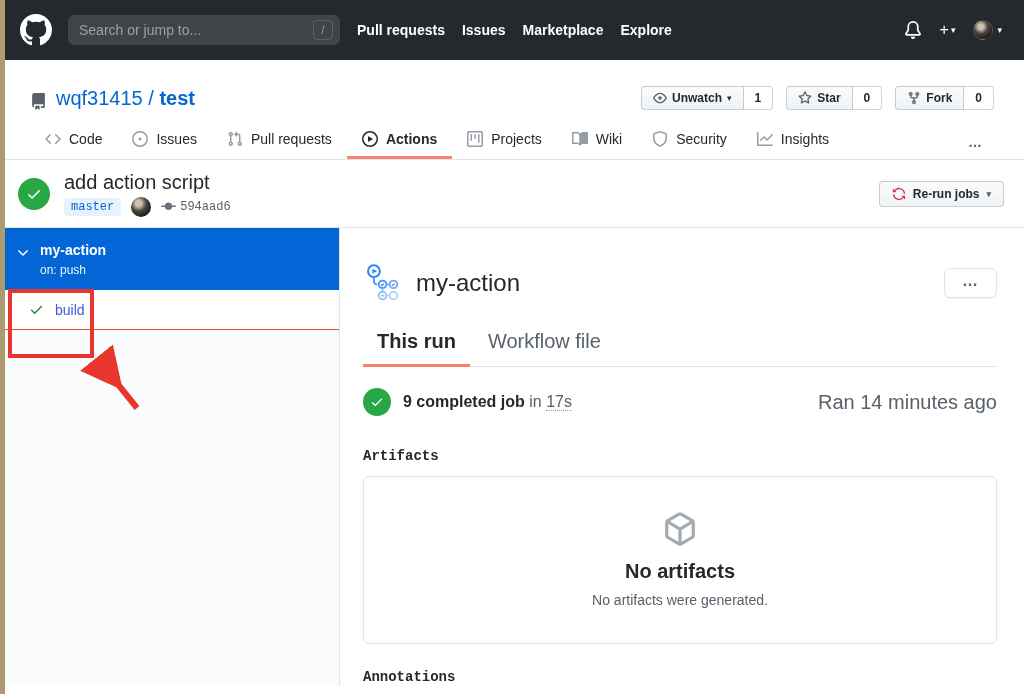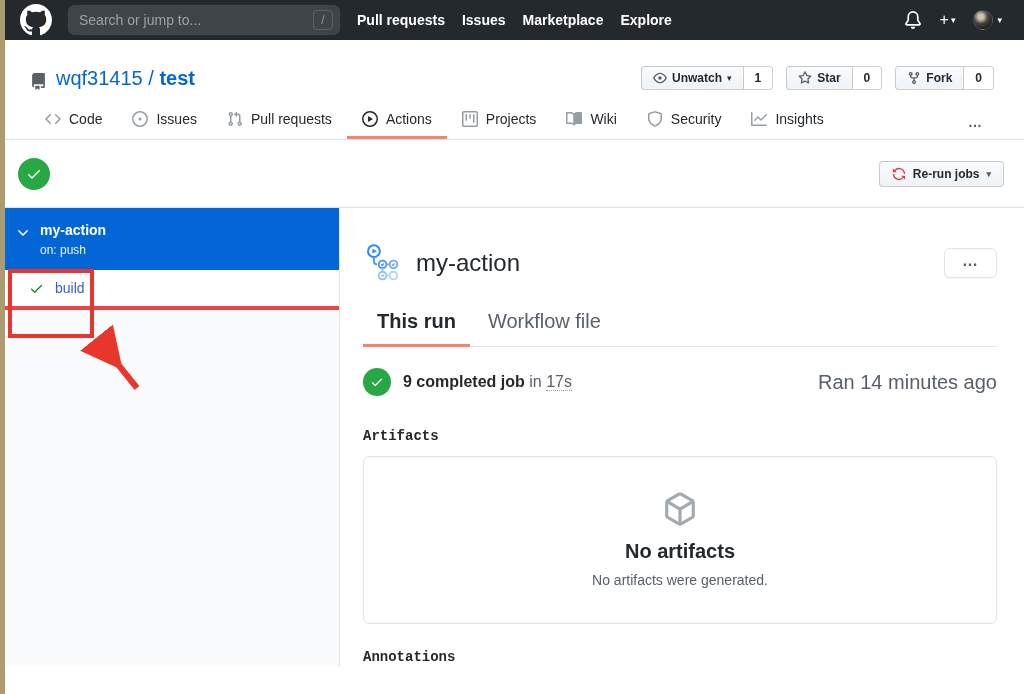--- a/index.html
+++ b/index.html
@@ -7,21 +7,21 @@
   body {
     width:1024px; height:694px; overflow:hidden; position:relative;
     background:#fff; font-family:"Liberation Sans","DejaVu Sans",sans-serif;
     color:#24292e; font-size:14px;
   }
 
   
   .left-strip { position:absolute; left:0; top:0; width:5px; height:694px; background:#ad9b70; z-index:100; }
 
   
-  .gh-header { height:40px; background:#24292e; display:flex; align-items:center; padding:0 22px 0 20px; }
+  .gh-header { height:60px; background:#24292e; display:flex; align-items:center; padding:0 22px 0 20px; }
   .gh-logo { width:32px; height:32px; color:#fff; flex:none; }
   .gh-logo svg { width:32px; height:32px; display:block; }
   .searchbox { position:relative; margin-left:16px; width:272px; flex:none; }
   .searchbox input {
     width:100%; height:30px; background:#3f4449; border:1px solid #40464c; border-radius:6px;
     color:#e6e8ea; font-size:14px; padding:0 34px 0 10px; outline:none;
     font-family:"Liberation Sans","DejaVu Sans",sans-serif;
   }
   .searchbox input::placeholder { color:#9ba1a8; }
   .slash-hint {
@@ -59,21 +59,21 @@
   .social-count {
     padding:4px 11px; background:#fff; border:1px solid rgba(27,31,35,.2); border-left:0;
     border-radius:0 4px 4px 0; cursor:pointer; color:#24292e;
   }
   .repo-tabs { display:flex; align-items:flex-end; padding:0 30px; margin-top:10px; }
   .repo-tab {
     display:flex; align-items:center; gap:8px; padding:11px 15px 9px; border-bottom:3px solid transparent;
     color:#24292e; font-size:14px; cursor:pointer; white-space:nowrap;
   }
   .repo-tab svg { width:16px; height:16px; color:#959da5; }
-  .repo-tab.active { font-weight:400; border-bottom-color:#f9826c; }
+  .repo-tab.active { font-weight:700; border-bottom-color:#f9826c; }
   .repo-tab.active svg { color:#24292e; }
   .tabs-overflow { margin-left:auto; padding:11px 10px 9px; color:#586069; font-weight:700; letter-spacing:2px; cursor:pointer; }
 
   
   .run-header { height:68px; border-bottom:1px solid #e1e4e8; display:flex; align-items:center; padding:0 20px 0 18px; background:#fff; }
   .status-circle { width:32px; height:32px; border-radius:50%; background:#28a745; display:flex; align-items:center; justify-content:center; flex:none; }
   .status-circle svg { width:16px; height:16px; color:#fff; }
   .run-info { margin-left:14px; }
   .run-title { font-size:20px; color:#24292e; line-height:1.15; }
   .run-meta { display:flex; align-items:center; gap:10px; margin-top:3px; }
@@ -90,21 +90,21 @@
   .rerun-btn svg { width:14px; height:14px; color:#d73a49; }
   .rerun-btn .caret { color:#586069; }
 
   
   .run-body { display:flex; height:458px; }
   .sidebar { width:340px; flex:none; background:#fafbfc; border-right:1px solid #e1e4e8; position:relative; }
   .wf-item { background:#0366d6; color:#fff; padding:14px 16px 13px 15px; display:flex; gap:9px; cursor:pointer; }
   .wf-item svg { width:16px; height:16px; color:#fff; margin-top:2px; flex:none; }
   .wf-name { font-size:14px; font-weight:700; }
   .wf-trigger { font-size:12px; color:rgba(255,255,255,.92); margin-top:5px; }
-  .job-item { height:40px; display:flex; align-items:center; gap:11px; padding-left:29px; background:#fff; border-bottom:4px solid #ef4444; cursor:pointer; }
+  .job-item { height:40px; display:flex; align-items:center; gap:11px; padding-left:29px; background:#fff; border-bottom:1px solid #ef4444; cursor:pointer; }
   .job-item svg { width:15px; height:15px; color:#22863a; flex:none; }
   .job-name { font-size:14px; color:#3b5bdb; }
   .anno-box { position:absolute; left:8px; top:61px; width:86px; height:69px; border:4px solid #e8362d; z-index:10; pointer-events:none; }
   .anno-arrow { position:absolute; left:0; top:0; width:220px; height:230px; z-index:10; pointer-events:none; }
 
   .main { flex:1; background:#fff; padding:25px 27px 0 23px; min-width:0; }
   .main-head { display:flex; align-items:center; }
   .wf-graph-icon { width:40px; height:40px; flex:none; }
   .main-title { font-size:24px; color:#24292e; margin-left:13px; font-weight:400; }
   .kebab-btn {
@@ -266,20 +266,33 @@
     <span class="tabs-overflow">…</span>
   </nav>
 </div>
 
 <div class="run-header">
   <span class="status-circle">
     <svg viewBox="0 0 16 16" fill="currentColor">
         <path d="M13.78 4.22a.75.75 0 0 1 0 1.06l-7.25 7.25a.75.75 0 0 1-1.06 0L2.22 9.28a.75.75 0 0 1 1.06-1.06L6 10.94l6.72-6.72a.75.75 0 0 1 1.06 0Z"></path>
       </svg>
   </span>
+  <div class="run-info">
+    <div class="run-title">add action script</div>
+    <div class="run-meta">
+      <span class="branch-badge">master</span>
+      <span class="commit-avatar"></span>
+      <span class="commit-ref">
+        <svg viewBox="0 0 16 16" fill="currentColor">
+            <path d="M10.5 7.75a2.5 2.5 0 1 1-5 0 2.5 2.5 0 0 1 5 0Zm1.43.75a4.002 4.002 0 0 1-7.86 0H.75a.75.75 0 1 1 0-1.5h3.32a4.001 4.001 0 0 1 7.86 0h3.32a.75.75 0 1 1 0 1.5Z"></path>
+          </svg>
+        <span class="commit-sha">594aad6</span>
+      </span>
+    </div>
+  </div>
   <button class="rerun-btn">
     <svg viewBox="0 0 16 16" fill="currentColor">
         <path d="M8 2.5a5.487 5.487 0 0 0-4.131 1.869l1.204 1.204A.25.25 0 0 1 4.896 6H1.25A.25.25 0 0 1 1 5.75V2.104a.25.25 0 0 1 .427-.177l1.38 1.38A7.001 7.001 0 0 1 14.95 7.16a.75.75 0 0 1-1.49.178A5.501 5.501 0 0 0 8 2.5ZM1.705 8.005a.75.75 0 0 1 .834.656 5.501 5.501 0 0 0 9.592 2.97l-1.204-1.204a.25.25 0 0 1 .177-.427h3.646a.25.25 0 0 1 .25.25v3.646a.25.25 0 0 1-.427.177l-1.38-1.38A7.001 7.001 0 0 1 1.05 8.84a.75.75 0 0 1 .656-.834Z"></path>
       </svg>
     <span>Re-run jobs</span>
     <span class="caret">▾</span>
   </button>
 </div>
 
 <div class="run-body">

